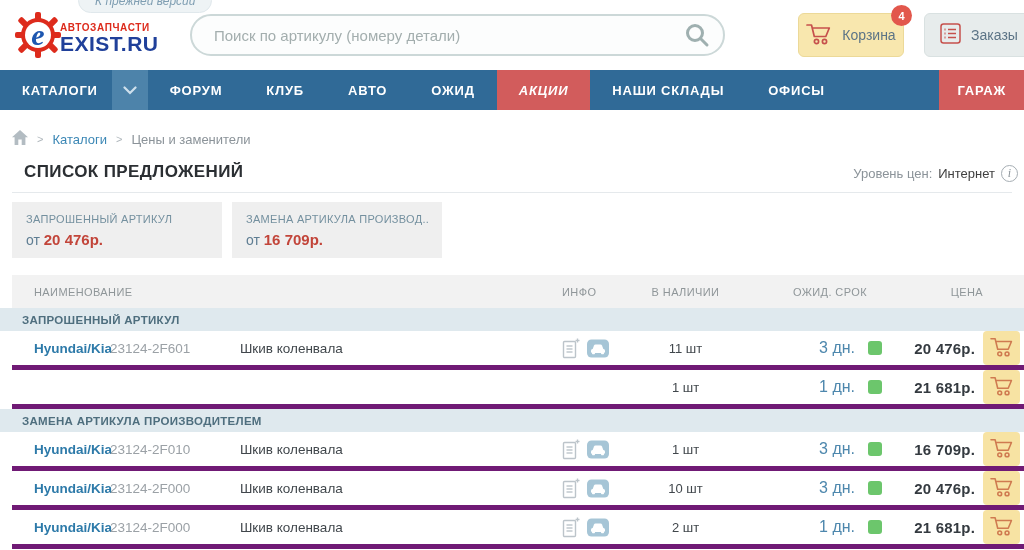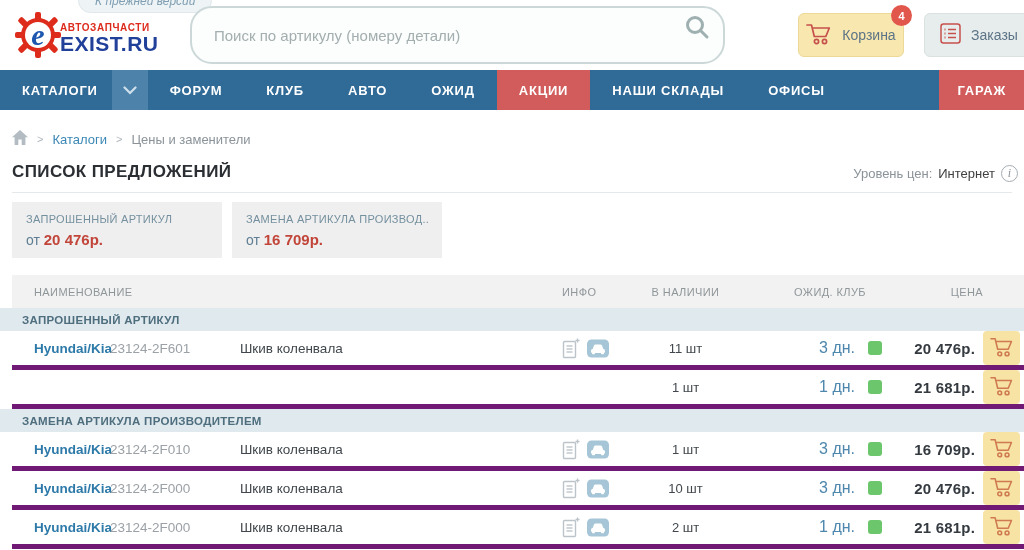--- a/index.html
+++ b/index.html
@@ -11,54 +11,54 @@
   .top { height:70px; display:flex; align-items:center; position:relative; background:#fff; }
   .legacy { position:absolute; left:78px; top:-12px; background:#eef3f5; border:1px solid #e0e8ec;
             border-radius:14px; padding:5px 16px 4px; font-style:italic; font-size:12px; color:#7f9eb2; }
   .logo { display:flex; align-items:center; margin-left:12px; width:168px; cursor:pointer; }
   .gearwrap { position:relative; width:54px; height:54px; flex:0 0 54px; }
   .logo-text { display:flex; flex-direction:column; margin-left:-6px; margin-top:6px; }
   .logo-l1 { color:#dd2b1c; font-weight:bold; font-size:10px; letter-spacing:0.6px; }
   .logo-l2 { color:#20409a; font-weight:bold; font-size:21px; letter-spacing:0.5px; line-height:1; }
 
   .search-wrap { position:relative; width:535px; margin-left:10px; }
-  .search-input { width:100%; height:58px; border:2px solid #ccd8d8; border-radius:22px; background:#fcfdfd;
+  .search-input { width:100%; height:42px; border:2px solid #ccd8d8; border-radius:22px; background:#fcfdfd;
                   padding:0 52px 0 22px; font-size:15px; color:#4a545a; outline:none; font-family:"Liberation Sans", sans-serif;}
   .search-input::placeholder { color:#a3aeae; }
   .search-btn { position:absolute; right:14px; top:8px; width:28px; height:28px; background:none; border:none; cursor:pointer; }
 
   .hdr-buttons { display:flex; margin-left:auto; }
   .btn-cart { position:relative; width:106px; height:44px; background:#f8e7ae; border:1px solid #ecd998; border-radius:6px;
               display:flex; align-items:center; justify-content:center; gap:10px; cursor:pointer; margin-right:20px; }
   .btn-cart .lbl, .btn-orders .lbl { font-size:14px; color:#5c7486; }
   .badge { position:absolute; top:-9px; right:-9px; width:21px; height:21px; border-radius:50%; background:#e2574c;
            color:#fff; font-size:11px; font-weight:bold; display:flex; align-items:center; justify-content:center; }
   .btn-orders { width:110px; height:44px; background:#e7ecec; border:1px solid #d9e1e1; border-radius:6px;
                 display:flex; align-items:center; justify-content:center; gap:10px; cursor:pointer; margin-right:-10px; }
 
   
   .nav { height:40px; background:#306a97; display:flex; align-items:stretch; color:#fff; }
   .nav-item { display:flex; align-items:center; padding:0 22px; font-size:13px; font-weight:bold;
               letter-spacing:0.8px; cursor:pointer; white-space:nowrap; }
-  .nav-item.hl { background:#d25c5c; }
+  .nav-item.hl { background:#d25c5c;font-style:italic; }
   .nav-item .chev-box { margin:0 -22px 0 14px; align-self:stretch; width:36px; background:#4d83aa;
                         display:flex; align-items:center; justify-content:center; }
   .nav-item.has-chev { padding-right:22px; }
   .nav-right { margin-left:auto; display:flex; align-items:center; padding:0 18px; font-size:13px;
                font-weight:bold; letter-spacing:0.8px; background:#d25c5c; cursor:pointer; }
 
   
   .crumbs { display:flex; align-items:center; gap:9px; margin:20px 0 0 12px; font-size:13px; height:18px; }
   .crumb-sep { color:#aeb6bb; font-size:11px; }
   .crumb-link { color:#3b87b5; text-decoration:none; cursor:pointer; }
   .crumb-cur { color:#8b9399; }
 
   .title-row { display:flex; align-items:flex-end; justify-content:space-between; margin:14px 12px 0; padding-bottom:10px;
                border-bottom:1px solid #e5e9ec; }
-  .page-title { font-size:17px; font-weight:bold; color:#2b2f33; letter-spacing:0.4px; }
+  .page-title { font-size:17px; font-weight:bold; color:#2b2f33; letter-spacing:0.4px;margin-left:12px; }
   .price-level { font-size:13px; color:#8b9399; display:flex; align-items:center; gap:6px; margin-right:-6px; }
   .price-level b { color:#404040; font-weight:normal; }
   .info-i { width:17px; height:17px; border:1px solid #a5adb3; border-radius:50%; color:#8b9399;
             font-family:"Liberation Serif", serif; font-style:italic; font-size:12px; display:flex;
             align-items:center; justify-content:center; cursor:pointer; flex:0 0 17px; }
 
   
   .cards { display:flex; gap:10px; margin:9px 12px 0; }
   .card { background:#efefef; width:210px; padding:11px 14px 10px; cursor:pointer; }
   .card-title { font-size:11px; color:#74909f; letter-spacing:0.3px; white-space:nowrap; overflow:hidden; }
@@ -246,21 +246,21 @@
       <span class="card-price">16 709р.</span>
     </div>
   </div>
     </div>
 
   <div class="tbl">
     <div class="grid thead">
       <div class="th th-name">НАИМЕНОВАНИЕ</div>
       <div class="th th-info">ИНФО</div>
       <div class="th th-stock">В НАЛИЧИИ</div>
-      <div class="th th-wait">ОЖИД. КЛУБ</div>
+      <div class="th th-wait">ОЖИД. СРОК</div>
       <div class="th th-price">ЦЕНА</div>
       <div class="th"></div>
     </div>
     <div id="table-body">
         <div class="sec-row">
     <span class="sec-label">ЗАПРОШЕННЫЙ АРТИКУЛ</span>
   </div>
         <div class="grid trow">
     <div class="c-brand"><a class="brand-link">Hyundai/Kia</a></div>
     <div class="c-article">23124-2F601</div>

